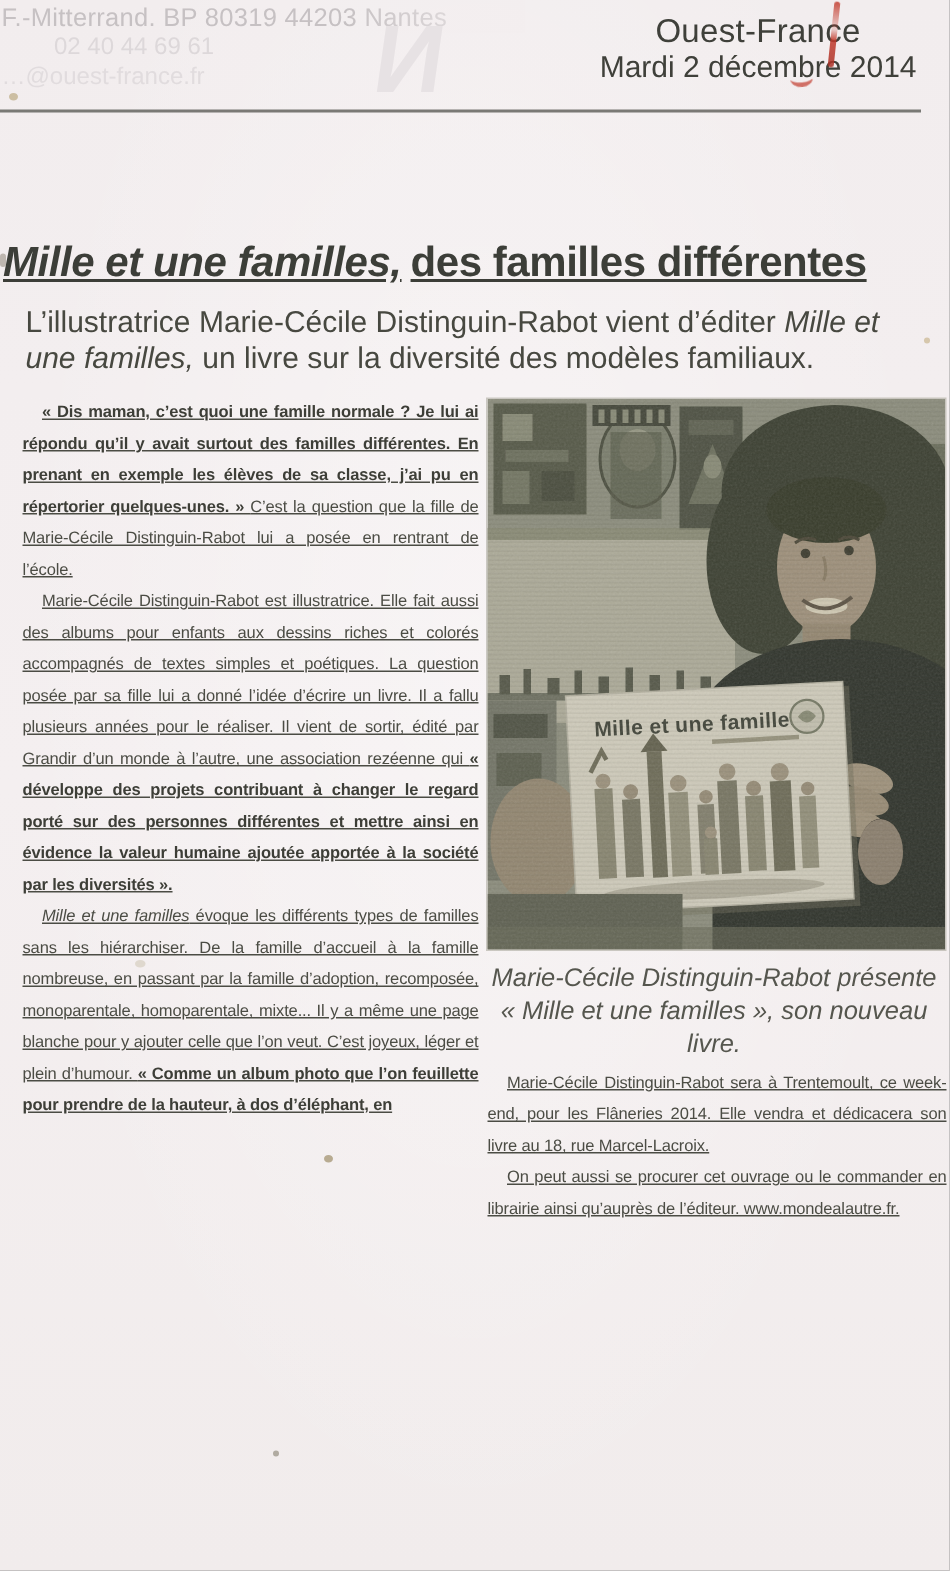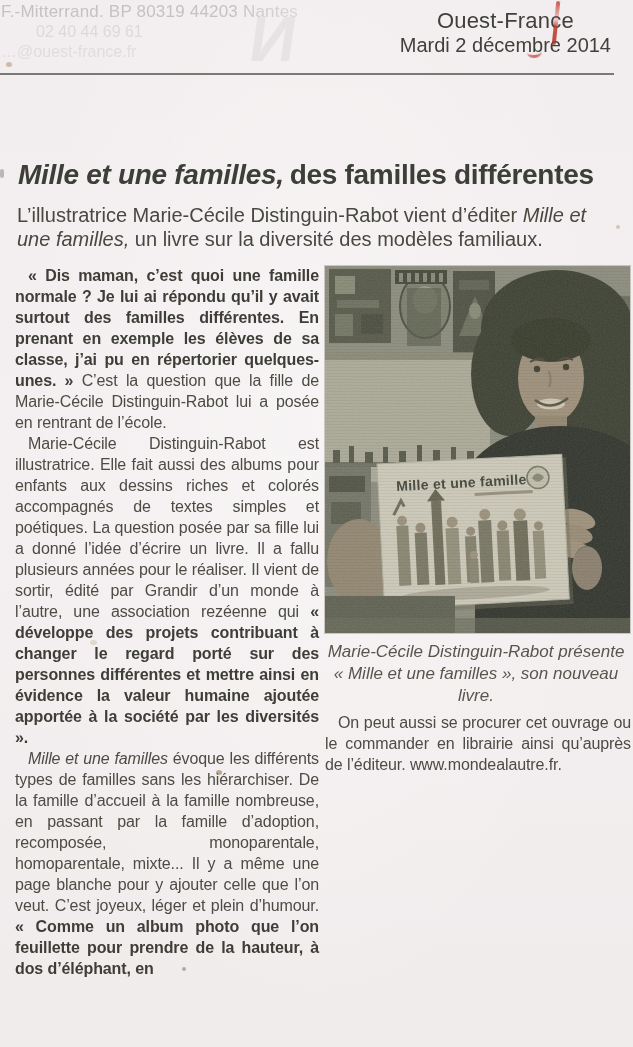--- a/index.html
+++ b/index.html
@@ -26,28 +26,28 @@
   .masthead .paper-name { font-size:22px; letter-spacing:.2px; }
   .masthead .paper-date { font-size:20px; margin-top:0; }
   .red-stroke { position:absolute; left:554px; top:1px; width:4px; height:44px; border-radius:3px;
     background:linear-gradient(180deg,#c23b2d 0%, rgba(194,59,45,.2) 42%, #c23b2d 58%, #ab3126 100%);
     transform:rotate(6deg); opacity:.85; filter:blur(.3px); }
   .red-mark { position:absolute; left:527px; top:50px; width:15px; height:8px;
     border-bottom:3px solid #c23b2d; border-radius:0 0 70% 70% / 0 0 100% 100%;
     transform:rotate(-5deg); opacity:.7; filter:blur(.3px); }
   .rule { position:absolute; left:0; top:73px; width:614px; height:2px; background:#64645f; opacity:.85; }
   
-  .headline { position:absolute; left:18px; top:159px; font-size:28px; font-weight:bold;
-    letter-spacing:-.3px; color:#3c3e38; white-space:nowrap; }
+  .headline { position:absolute; left:2px; top:159px; font-size:28px; font-weight:bold;
+    letter-spacing:-.3px; color:#3c3e38; white-space:nowrap;text-decoration:underline; }
   .headline .it { font-style:italic; margin-right:6px; }
   .standfirst { position:absolute; left:17px; top:203px; width:602px;
     font-size:20px; line-height:24px; color:#474840; }
   
-  .col { position:absolute; font-size:16px; line-height:21px; letter-spacing:-.1px;
-    text-align:justify; color:#4b4c44; hyphens:auto; -webkit-hyphens:auto; }
+  .col { position:absolute; font-size:11px; line-height:21px; letter-spacing:-.1px;
+    text-align:justify; color:#4b4c44; hyphens:auto;text-decoration:underline; -webkit-hyphens:auto; }
   .col-left  { left:15px;  top:265px; width:304px; }
   .col-right { left:325px; top:712px; width:306px; }
   .col p { margin:0; }
   .col p.indent { text-indent:13px; }
   .seg-b { font-weight:bold; color:#3d3e37; }
   .seg-i { font-style:italic; }
   
   .photo { position:absolute; left:325px; top:266px; width:305px; height:367px;
     outline:1px solid rgba(120,120,100,.35); }
   .photo svg { display:block; width:100%; height:100%; }
@@ -219,20 +219,21 @@
 
       <rect x="0" y="0" width="305" height="367" fill="#6e7057" opacity=".07"></rect>
       <rect x="0" y="0" width="305" height="367" fill="url(#scan)"></rect>
       <rect x="0" y="0" width="305" height="367" filter="url(#grain)" opacity=".5"></rect>
     </svg>
   </figure>
 
   <figcaption class="caption">Marie-Cécile Distinguin-Rabot présente « Mille et une familles », son nouveau livre.</figcaption>
 
   <div class="col col-right">
+    <p class="indent"><span class="seg-r">Marie-Cécile Distinguin-Rabot sera à Trentemoult, ce week-end, pour les Flâneries 2014. Elle vendra et dédicacera son livre au 18, rue Marcel-Lacroix.</span></p>
     <p class="indent"><span class="seg-r">On peut aussi se procurer cet ouvrage ou le commander en librairie ainsi qu’auprès de l’éditeur. www.mondealautre.fr.</span></p>
   </div>
 
   <div class="speck s1"></div>
   <div class="speck s2"></div>
   <div class="speck s3"></div>
   <div class="speck s4"></div>
   <div class="speck s5"></div>
   <div class="speck s6"></div>
 </div>

